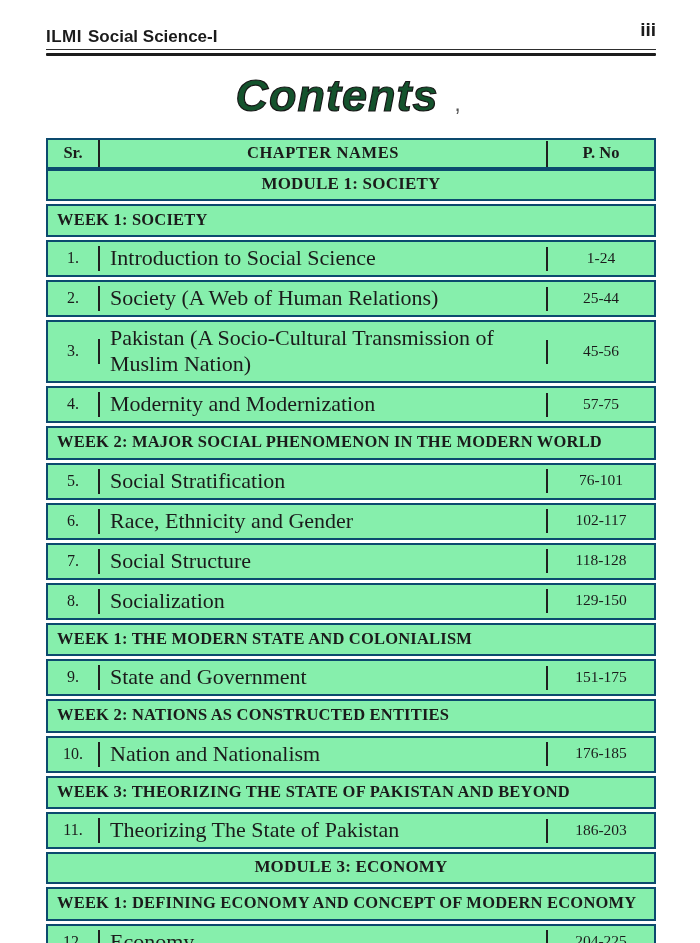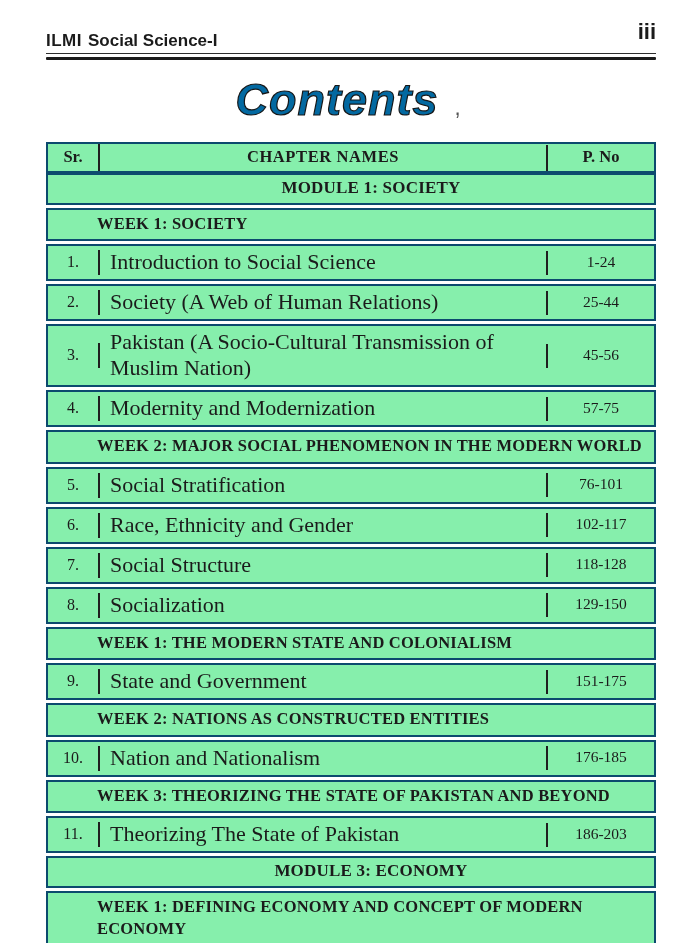--- a/index.html
+++ b/index.html
@@ -30,21 +30,21 @@
     border-bottom: 1px solid #2e2e2e;
   }
   .brand-name {
     font-style: normal;
     letter-spacing: 0.5px;
   }
   .book-title {
     margin-left: 6px;
   }
   .folio {
-    font-size: 22px;
+    font-size: 19px;
     font-weight: bold;
     transform: translateY(-6px);
   }
   .header-rule {
     height: 3px;
     background: #1c1c1c;
     margin-top: 3px;
     border-radius: 1px;
   }
   
@@ -54,21 +54,21 @@
     margin-bottom: 10px;
     height: 58px;
   }
   .doc-title {
     display: inline-block;
     font-family: "Liberation Sans", sans-serif;
     font-size: 45px;
     font-weight: bold;
     font-style: italic;
     letter-spacing: 1px;
-    color: #0369a1;
+    color: #14532d;
     -webkit-text-stroke: 1.2px #161616;
     transform: translateX(-6px);
   }
   .title-mark {
     font-family: "Liberation Sans", sans-serif;
     font-size: 22px;
     color: #555;
     margin-left: 10px;
   }
   
@@ -112,21 +112,20 @@
   .row.head .cell-name {
     text-align: center;
     letter-spacing: 0.6px;
   }
   .cell-full {
     flex: 1;
     padding: 3px 9px 5px;
     font-weight: bold;
     font-size: 16.5px;
     letter-spacing: 0.2px;
-    margin-left: 40px;
   }
   .row.module .cell-full {
     text-align: center;
     font-size: 17px;
   }
   .row.week .cell-full {
     text-align: left;
     line-height: 1.3;
   }
 </style>

